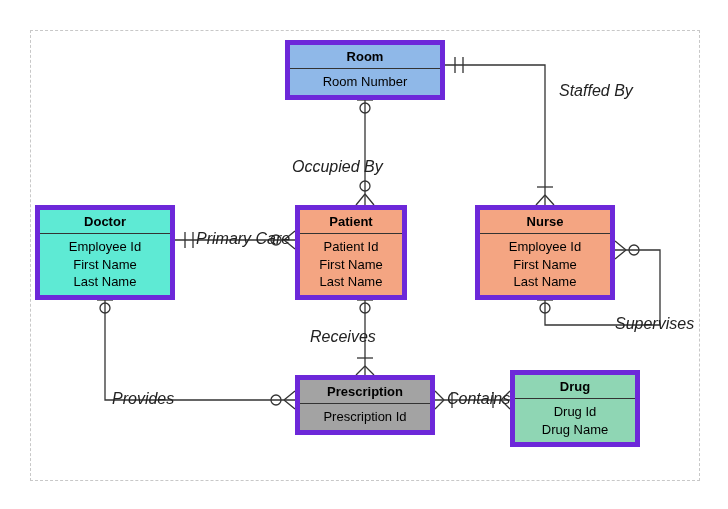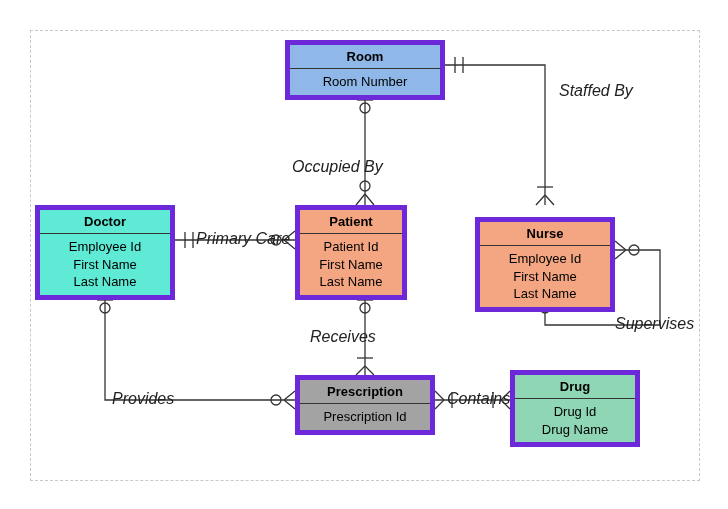--- a/index.html
+++ b/index.html
@@ -97,21 +97,21 @@
 
   <div class="ent" style="left:295px;top:205px;width:112px;background:#f4a582;">
     <div class="hdr">Patient</div>
     <div class="body">
       <div>Patient Id</div>
       <div>First Name</div>
       <div>Last Name</div>
     </div>
   </div>
 
-  <div class="ent" style="left:475px;top:205px;width:140px;background:#f4a582;margin-top:12px;">
+  <div class="ent" style="left:475px;top:205px;width:140px;background:#f4a582;">
     <div class="hdr">Nurse</div>
     <div class="body">
       <div>Employee Id</div>
       <div>First Name</div>
       <div>Last Name</div>
     </div>
   </div>
 
   <div class="ent" style="left:295px;top:375px;width:140px;background:#a3a3a3;">
     <div class="hdr">Prescription</div>

